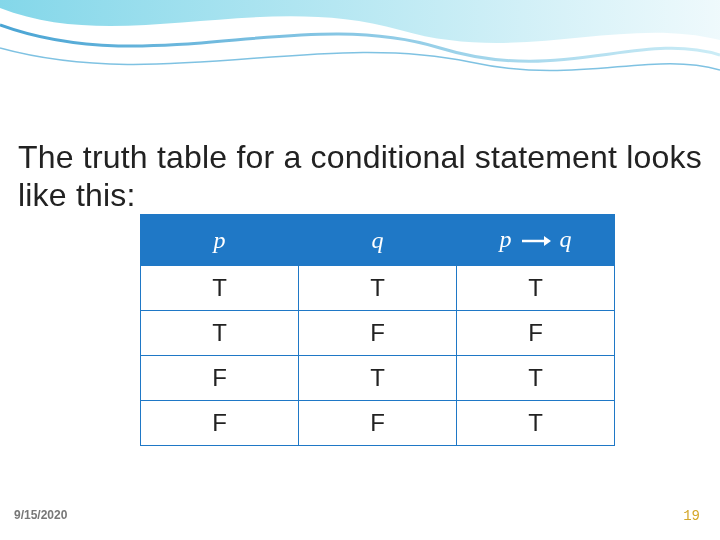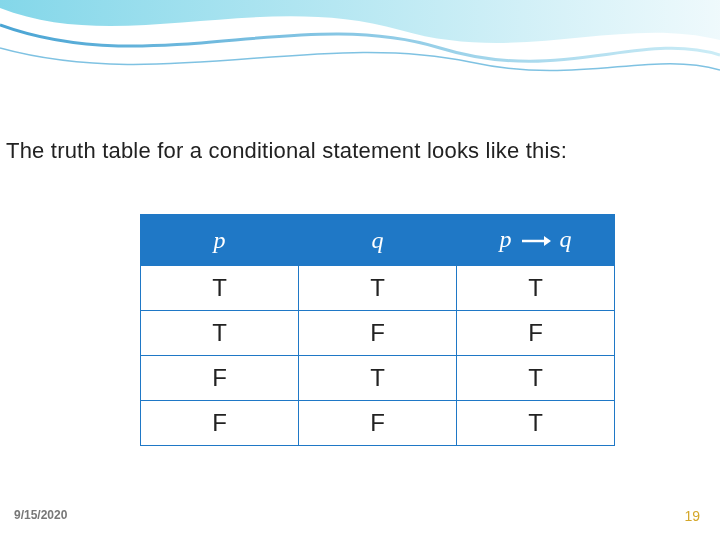--- a/index.html
+++ b/index.html
@@ -22,23 +22,23 @@
   }
   .content {
     position: absolute;
     top: 0; left: 0;
     width: 720px;
     height: 540px;
   }
   .heading {
     position: absolute;
     top: 138px;
-    left: 6px;
+    left: 18px;
     right: 6px;
-    font-size: 22px;
+    font-size: 32px;
     color: #222;
     line-height: 1.2;
     letter-spacing: 0.2px;
   }
   .truth-table {
     position: absolute;
     top: 214px;
     left: 140px;
     border-collapse: collapse;
   }
@@ -74,20 +74,21 @@
     font-size: 12px;
     color: #777;
     font-weight: bold;
   }
   .footer-page {
     position: absolute;
     right: 20px;
     bottom: 16px;
     font-size: 14px;
     color: #d4a72a;
+    font-family: Liberation Mono, monospace;
   }
 </style>
 </head>
 <body>
 
 <div class="content">
 
   <svg class="banner" viewBox="0 0 720 95" preserveAspectRatio="none">
     <defs>
       <linearGradient id="g1" x1="0" y1="0" x2="1" y2="0">

